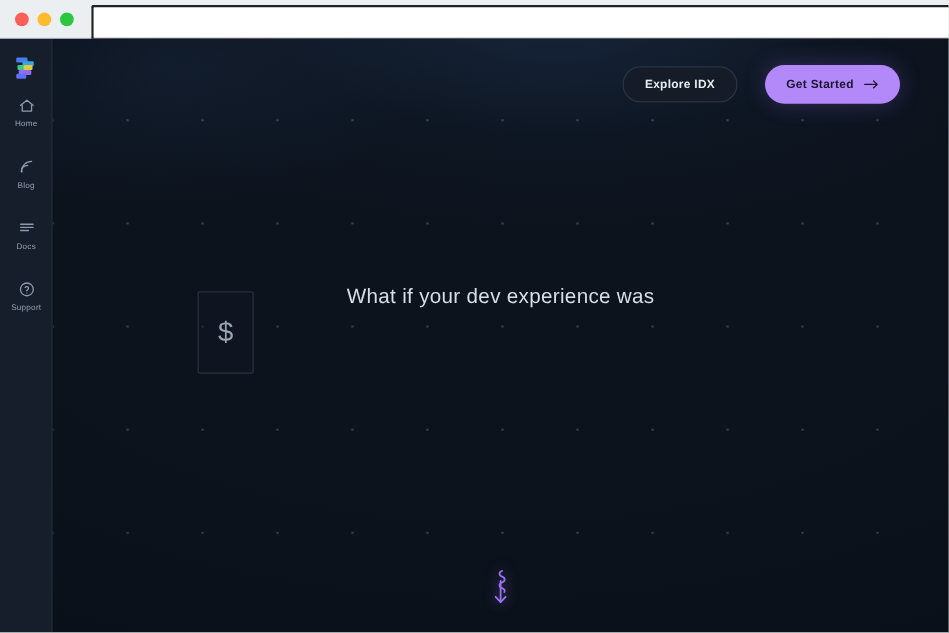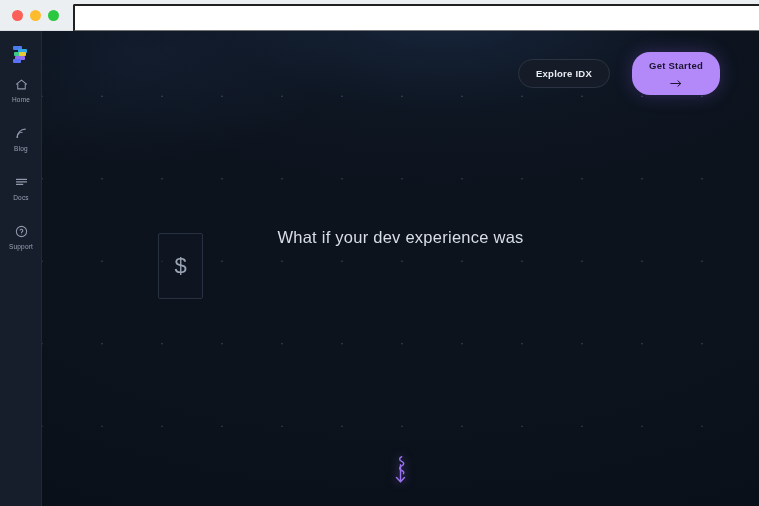--- a/index.html
+++ b/index.html
@@ -177,31 +177,30 @@
     padding: 0 17px;
     border-radius: 18px;
     background: #151c27;
     border: 1px solid #2b3342;
     color: #e9ecf2;
     font-size: 9.5px;
     font-weight: bold;
     letter-spacing: 0.25px;
   }
   .btn-primary {
-    height: 43px;
+    height: 31px;
     padding: 0 17px;
     border-radius: 18px;
     background: #b388f8;
     color: #1b1430;
     font-size: 9.5px;
     font-weight: bold;
     letter-spacing: 0.25px;
     gap: 8px;
     box-shadow: 0 0 18px rgba(150,104,245,0.28);
-    flex-direction: column;
   }
   .btn-primary .arrow {
     display: inline-block;
     width: 12px;
     height: 9px;
     color: #1b1430;
   }
   .btn-primary .arrow svg { display: block; }
 
   

